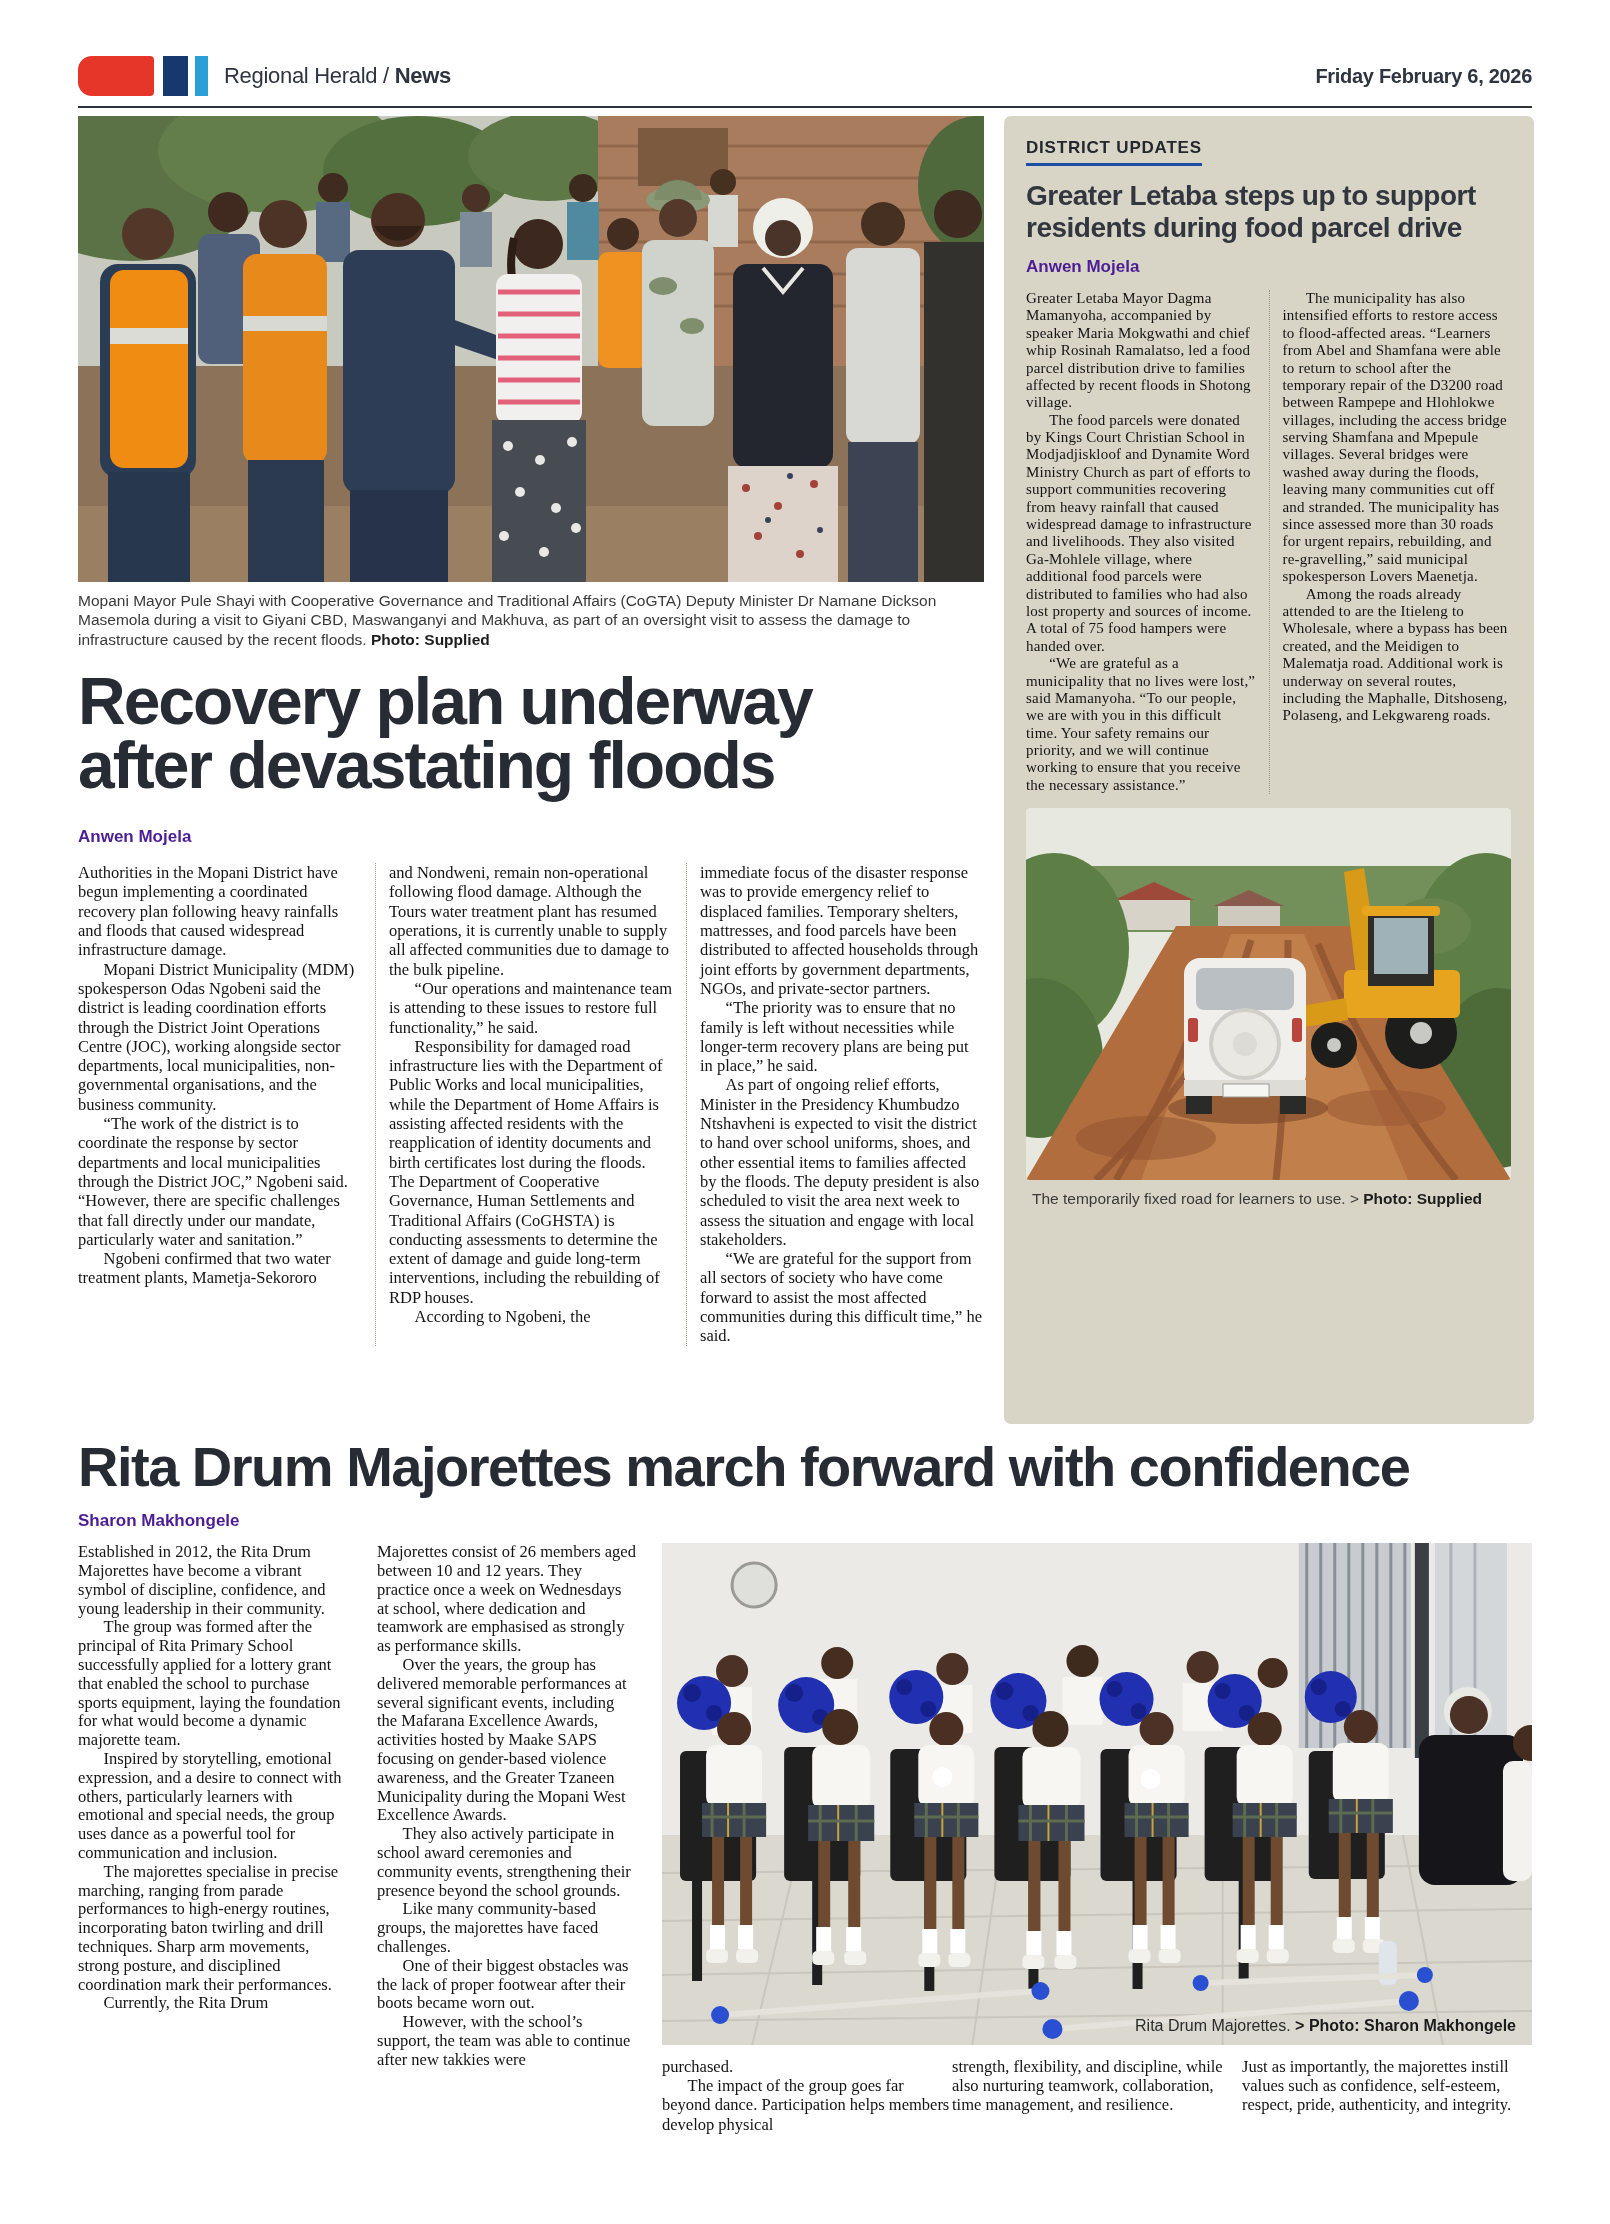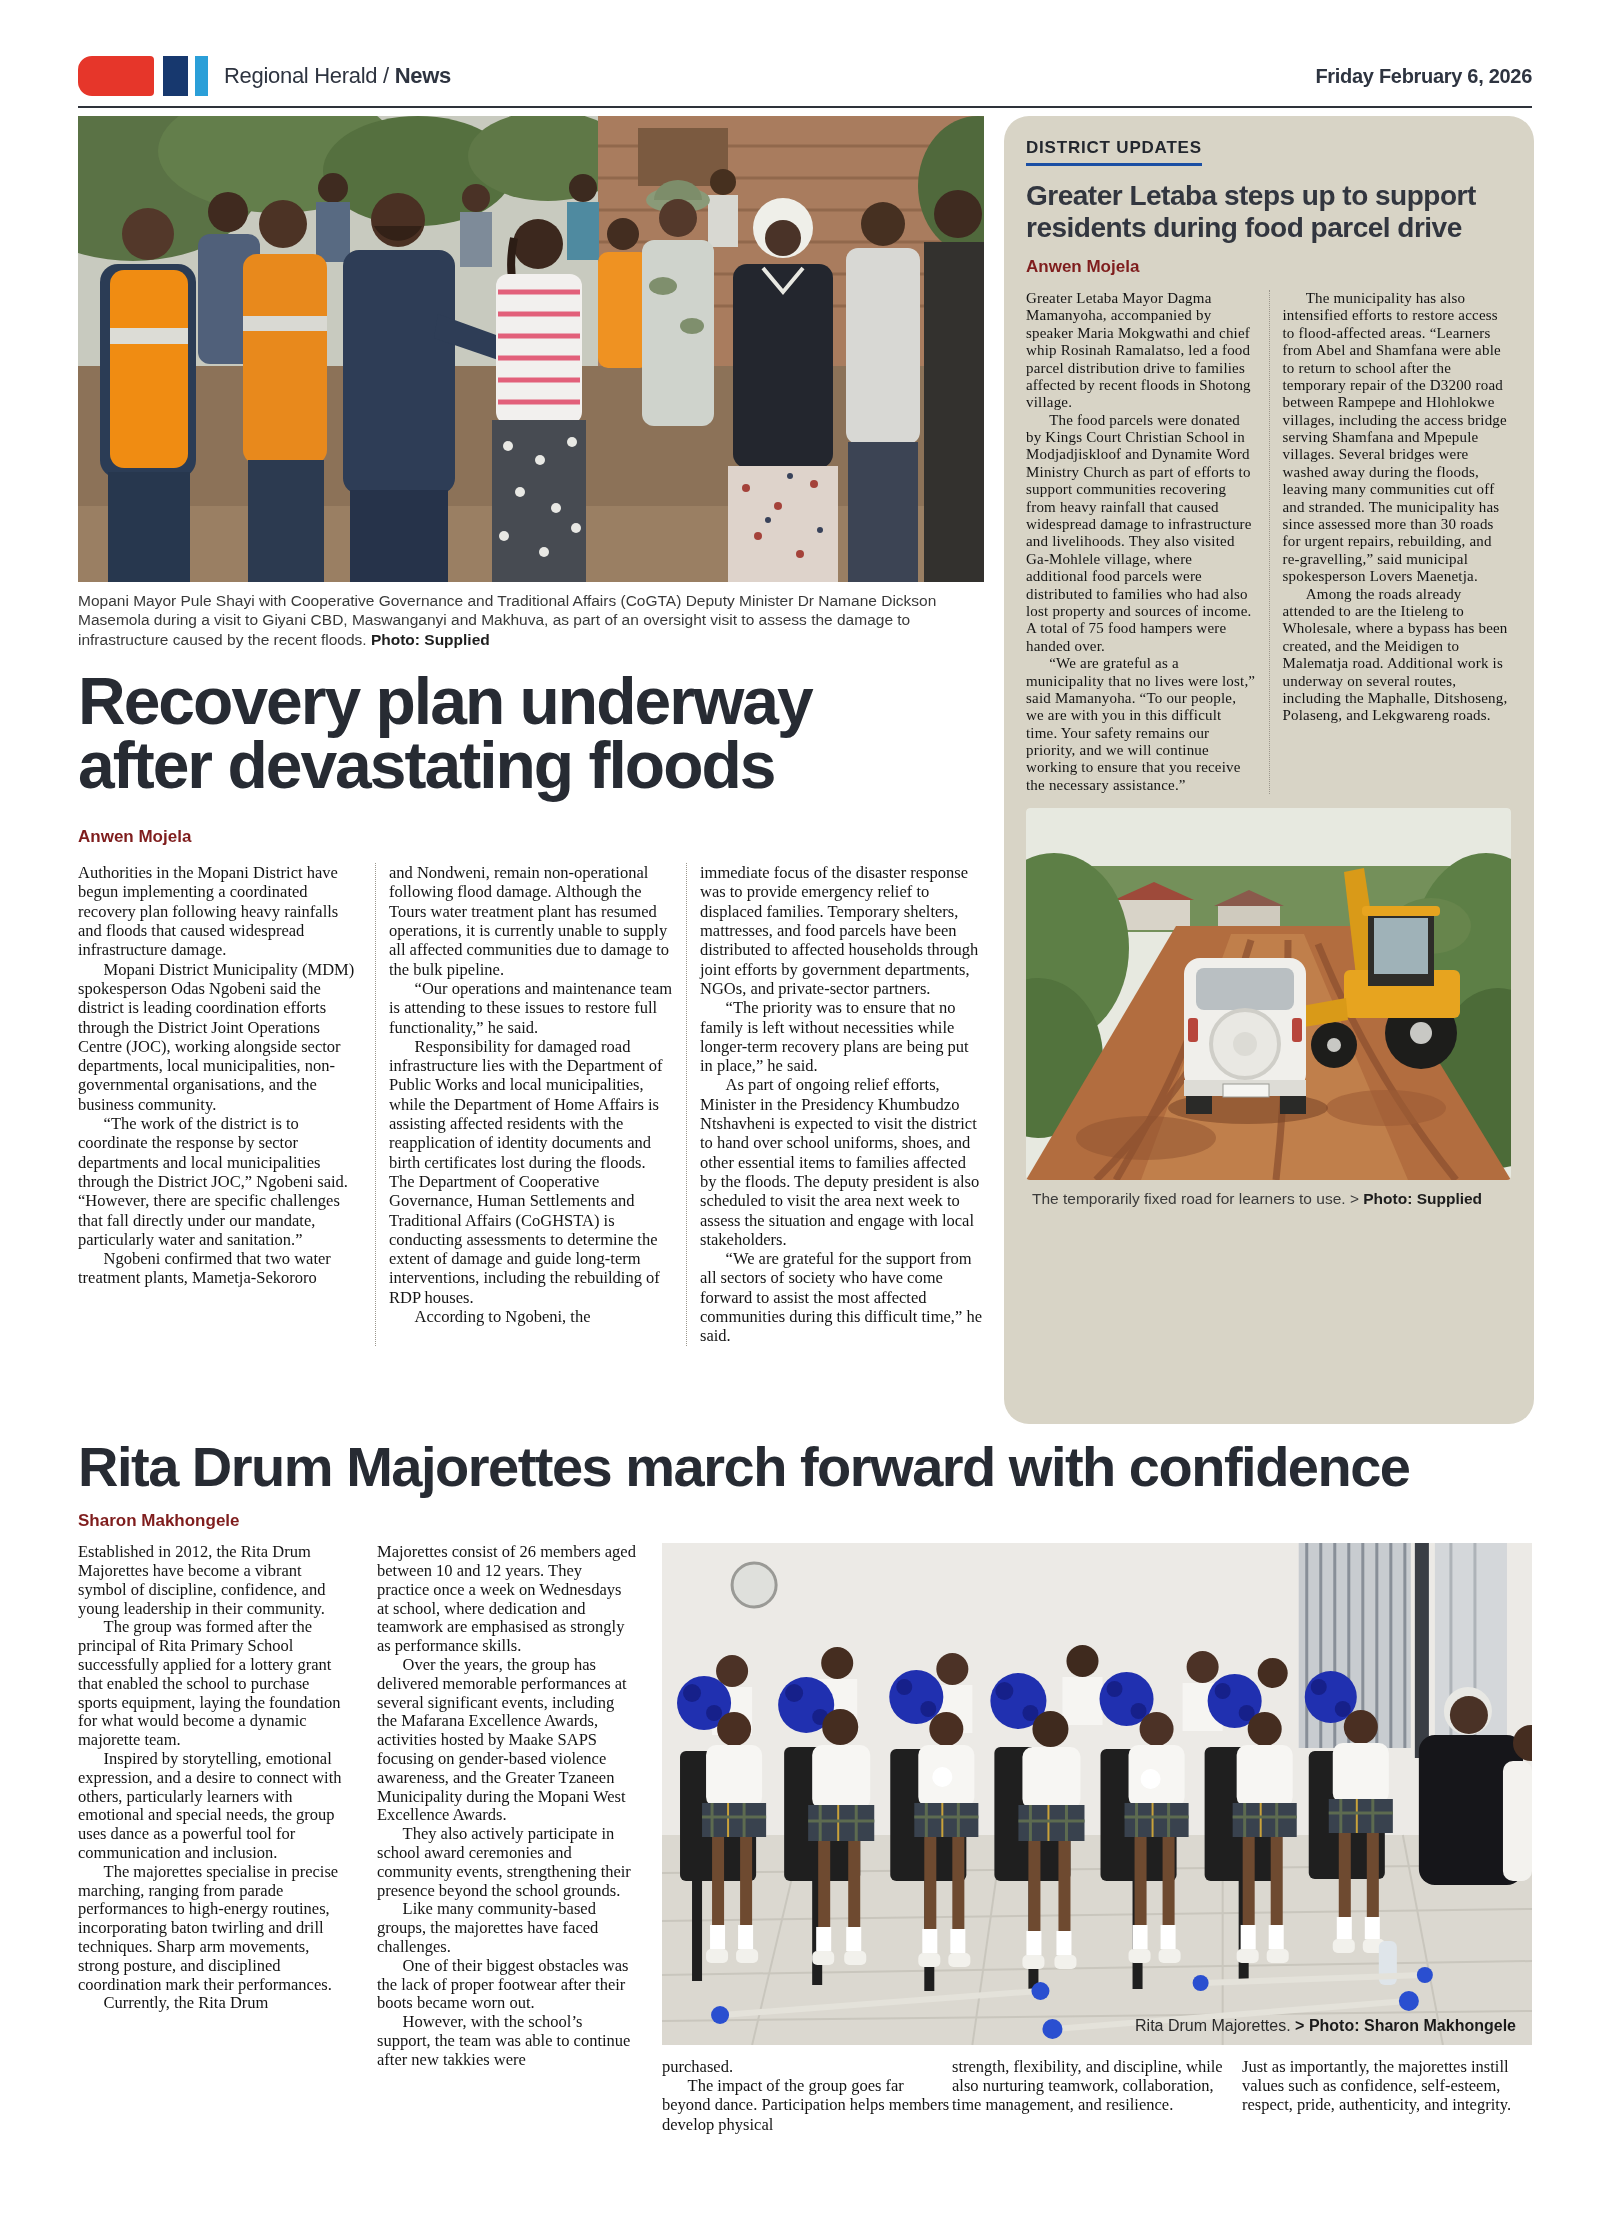--- a/index.html
+++ b/index.html
@@ -12,21 +12,21 @@
   .brand { display:flex; align-items:center; }
   .logo-red  { width:76px; height:40px; background:#e6362a; border-radius:14px 4px 4px 14px; }
   .logo-navy { width:25px; height:40px; background:#17386e; margin-left:9px; }
   .logo-blue { width:13px; height:40px; background:#2b9fd8; margin-left:7px; }
   .brand-text { margin-left:16px; font-size:22px; color:#2e3440; font-weight:500; letter-spacing:-0.3px; }
   .brand-text b { font-weight:800; }
   .issue-date { font-size:20px; font-weight:600; color:#2e3440; letter-spacing:-0.3px; }
   .head-rule { border-top:2px solid #2e323a; margin-top:8px; }
 
   
-  .byline { font-size:17px; font-weight:700; color:#7f1d1d; }
+  .byline { font-size:17px; font-weight:700; color:#4c1d95; }
   .body-text { font-family:"Liberation Serif",serif; font-size:16.5px; line-height:1.17; color:#141414; }
   .body-text p { margin:0; }
   .body-text p + p { text-indent:1.55em; }
   .indent-all p { text-indent:1.55em; }
   .caption { font-size:15.5px; line-height:1.25; color:#3a3a3a; }
   .caption b { color:#1d1d1d; }
   figure { position:relative; }
   figure svg { display:block; width:100%; height:100%; }
 
   
@@ -35,21 +35,21 @@
   .main-photo { width:906px; height:466px; overflow:hidden; background:#c9cac1; }
   .main-caption { margin-top:9px; width:896px; }
   .main-headline { margin-top:20px; width:880px; font-size:66px; line-height:0.97; font-weight:800; letter-spacing:-2px; color:#272b33; }
   .main-byline { margin-top:30px; }
   .cols { display:flex; margin-top:16px; }
   .cols .col { flex:1; padding-right:13px; }
   .cols .col + .col { border-left:1px dotted #9a968c; padding-left:13px; }
   .cols .col:last-child { padding-right:0; }
 
   
-  .sidebar { flex:1; background:#d8d4c6; border-radius:25px; padding:22px 22px 0; height:1308px; }
+  .sidebar { flex:1; background:#d8d4c6; border-radius:7px; padding:22px 22px 0; height:1308px; }
   .kicker { display:inline-block; font-size:17px; font-weight:800; letter-spacing:0.8px; color:#23272e;
             border-bottom:3px solid #1b4fa4; padding-bottom:5px; }
   .sb-headline { margin-top:14px; font-size:28px; font-weight:700; letter-spacing:-0.5px; line-height:1.16; color:#32363f; width:486px; }
   .sb-byline { margin-top:12px; }
   .sb-cols { margin-top:13px; }
   .sb-body { font-size:15px; line-height:1.16; letter-spacing:0.2px; }
   .road-photo { width:485px; height:372px; margin-top:14px; border-radius:4px; overflow:hidden; background:#cdbfa8; }
   .sb-caption { margin-top:9px;margin-left:6px; }
 
   

